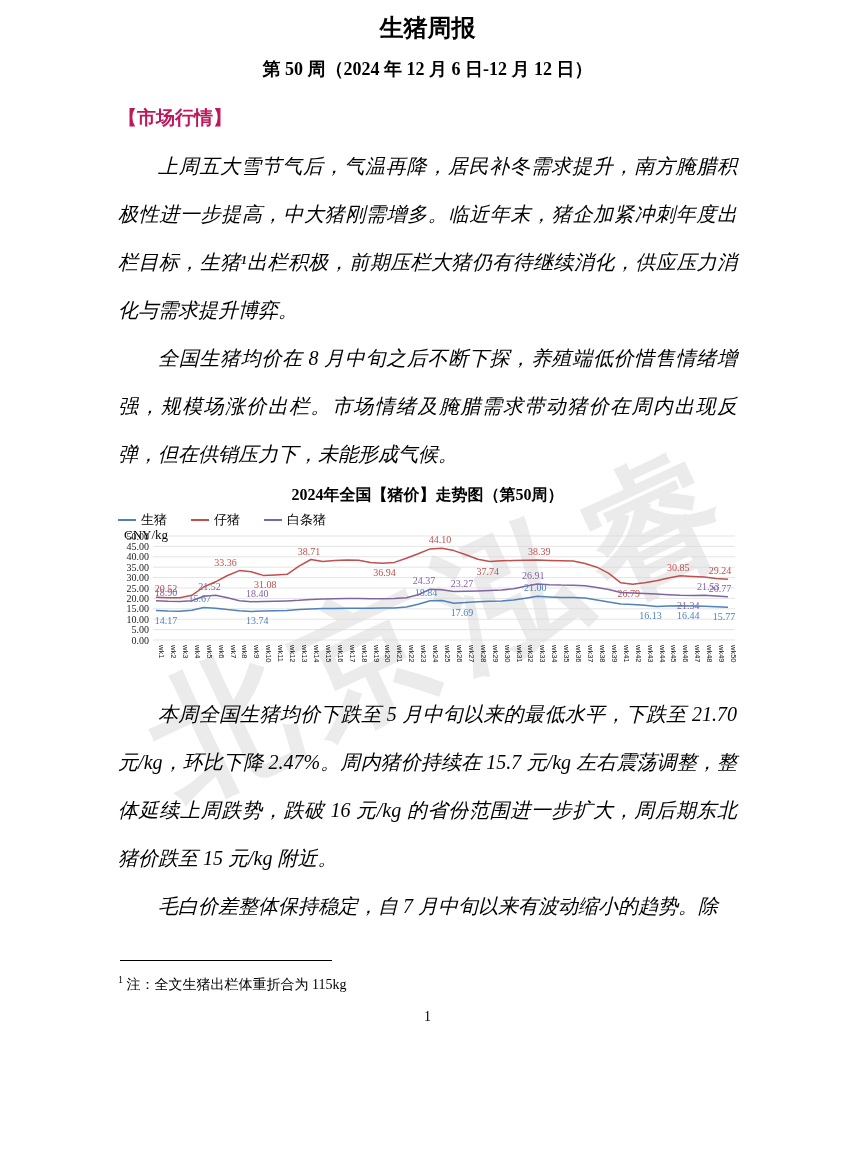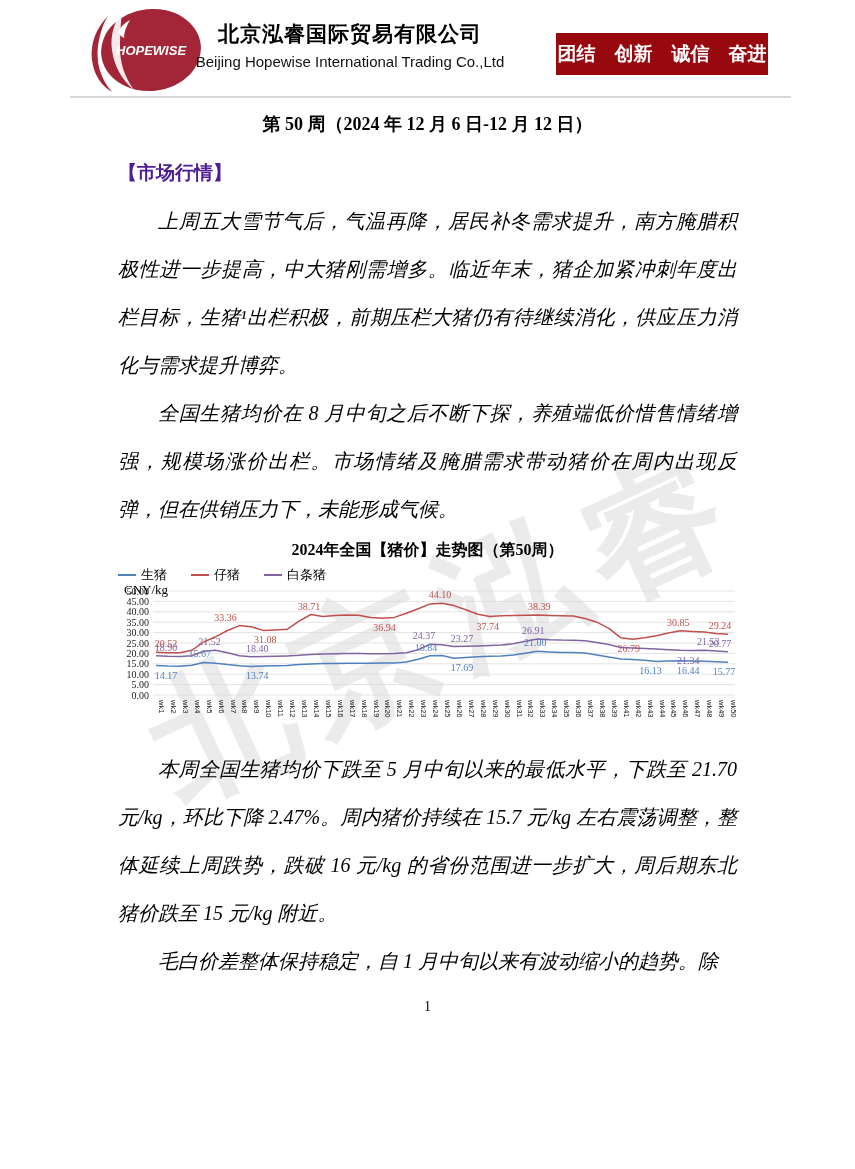--- a/index.html
+++ b/index.html
@@ -17,21 +17,21 @@
   .company{position:absolute;left:190px;width:320px;top:20px;text-align:center;}
   .company-cn{font-size:21px;font-weight:bold;letter-spacing:1px;}
   .company-en{font-size:15px;font-family:"Liberation Sans",sans-serif;margin-top:5px;color:#111;}
   .banner{position:absolute;left:556px;top:33px;width:212px;height:42px;background:#97080f;
           color:#fff;display:flex;align-items:center;justify-content:center;
           font-weight:bold;font-size:19px;}
   
   .body-col{padding:0 118px;}
   .report-title{margin:13px 0 0;text-align:center;font-size:24px;font-weight:bold;line-height:30px;}
   .report-subtitle{margin:13px 0 0;text-align:center;font-size:18px;font-weight:bold;line-height:26px;}
-  .section-head{margin:22px 0 0;color:#4c1d95;font-size:19px;font-weight:bold;line-height:28px;}
+  .section-head{margin:22px 0 0;color:#be185d;font-size:19px;font-weight:bold;line-height:28px;}
   p.body-p{font-size:20px;line-height:48px;text-align:justify;text-indent:2em;margin:0;font-style:italic;}
   p.first{margin-top:10px;}
   p.after-chart{margin-top:20px;}
   
   .chart-wrap{margin-top:6px;}
   .chart-title{text-align:center;font-weight:bold;font-size:16px;line-height:22px;}
   .legend-row{position:relative;height:20px;margin-top:2px;font-size:13px;}
   .cny{position:absolute;left:6px;top:19px;}
   .legend{display:flex;justify-content:flex-start;gap:24px;padding-top:3px;}
   .legend span.item{display:flex;align-items:center;gap:5px;}
@@ -45,37 +45,23 @@
   .pageno{text-align:center;font-size:14px;margin-top:14px;}
 </style>
 </head>
 <body>
 
 <div class="page">
 
   <div class="wm">北京泓睿</div>
 
   <div class="content">
-    <div class="header">
-      <svg class="logo" viewBox="0 0 125 90">
-        <ellipse cx="73" cy="44" rx="50" ry="41" fill="#a32638" transform="rotate(-6 73 44)"></ellipse>
-        <path d="M30,10 C18,22 12,38 14,54 C16,70 24,80 34,86 C22,72 18,56 20,40 C22,26 26,16 30,10 Z" fill="#a32638"></path>
-        <path d="M44,6 C36,16 32,30 34,44 C36,60 44,74 56,84 C46,70 42,56 42,42 C42,28 43,14 44,6 Z" fill="#ffffff" opacity="0.9"></path>
-        <path d="M40,26 Q44,18 52,14 Q46,24 46,32 Q42,30 40,26 Z" fill="#ffffff"></path>
-        <text x="38" y="49" font-size="13" font-style="italic" font-weight="bold" fill="#ffffff" font-family="Liberation Sans, sans-serif">HOPEWISE</text>
-      </svg>
-      <div class="company">
-        <div class="company-cn">北京泓睿国际贸易有限公司</div>
-        <div class="company-en">Beijing Hopewise International Trading Co.,Ltd</div>
-      </div>
-      <div class="banner">团结　创新　诚信　奋进</div>
-      <div class="hsep"></div>
-    </div>
 
     <div class="body-col">
+      <div class="report-title">生猪周报</div>
       <div class="report-subtitle">第 50 周（2024 年 12 月 6 日-12 月 12 日）</div>
       <div class="section-head">【市场行情】</div>
 
       <p class="body-p first">上周五大雪节气后，气温再降，居民补冬需求提升，南方腌腊积极性进一步提高，中大猪刚需增多。临近年末，猪企加紧冲刺年度出栏目标，生猪¹出栏积极，前期压栏大猪仍有待继续消化，供应压力消化与需求提升博弈。</p>
       <p class="body-p">全国生猪均价在 8 月中旬之后不断下探，养殖端低价惜售情绪增强，规模场涨价出栏。市场情绪及腌腊需求带动猪价在周内出现反弹，但在供销压力下，未能形成气候。</p>
 
       <div class="chart-wrap">
         <div class="chart-title">2024年全国【猪价】走势图（第50周）</div>
         <div class="legend-row">
           <span class="cny">CNY/kg</span>
@@ -195,19 +181,23 @@
             <text x="308.1" y="67.8" text-anchor="middle" font-size="10" fill="#4F81BD">18.84</text>
             <text x="343.9" y="88.2" text-anchor="middle" font-size="10" fill="#4F81BD">17.69</text>
             <text x="417.3" y="63.3" text-anchor="middle" font-size="10" fill="#4F81BD">21.00</text>
             <text x="532.5" y="91.4" text-anchor="middle" font-size="10" fill="#4F81BD">16.13</text>
             <text x="570.3" y="90.8" text-anchor="middle" font-size="10" fill="#4F81BD">16.44</text>
             <text x="606.0" y="92.2" text-anchor="middle" font-size="10" fill="#4F81BD">15.77</text>
           </svg>
       </div>
 
       <p class="body-p after-chart">本周全国生猪均价下跌至 5 月中旬以来的最低水平，下跌至 21.70 元/kg，环比下降 2.47%。周内猪价持续在 15.7 元/kg 左右震荡调整，整体延续上周跌势，跌破 16 元/kg 的省份范围进一步扩大，周后期东北猪价跌至 15 元/kg 附近。</p>
-      <p class="body-p">毛白价差整体保持稳定，自 1 月中旬以来有波动缩小的趋势。除</p>
-
+      <p class="body-p">毛白价差整体保持稳定，自 7 月中旬以来有波动缩小的趋势。除</p>
+
+      <div class="footnote">
+        <div class="fsep"></div>
+        <div class="ftext"><sup>1</sup> <span>注：全文生猪出栏体重折合为 115kg</span></div>
+      </div>
 
       <div class="pageno">1</div>
     </div>
   </div>
 </div>
 
 </body></html>

